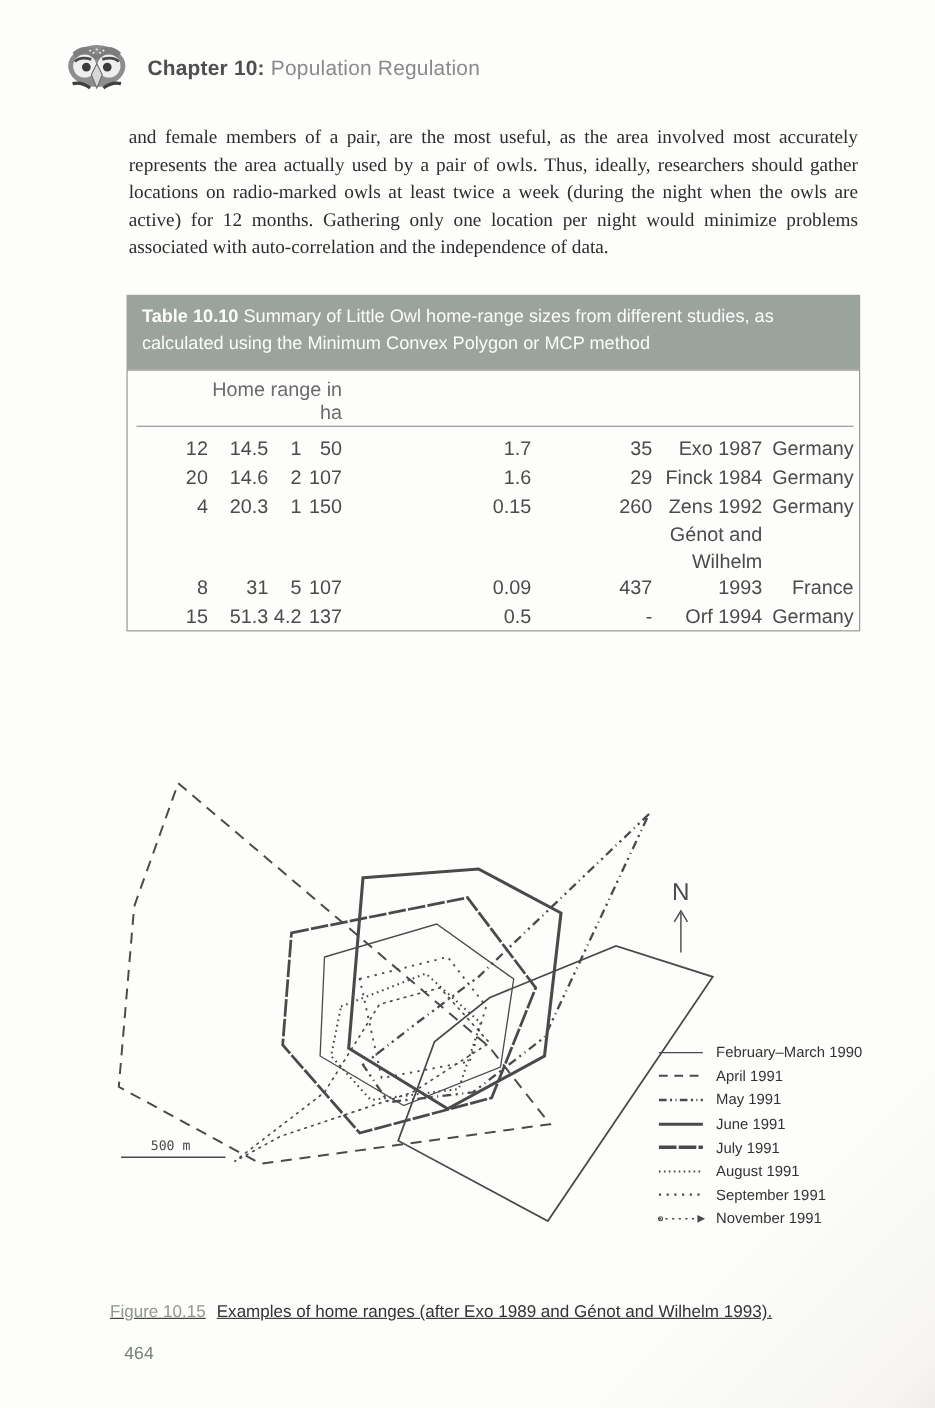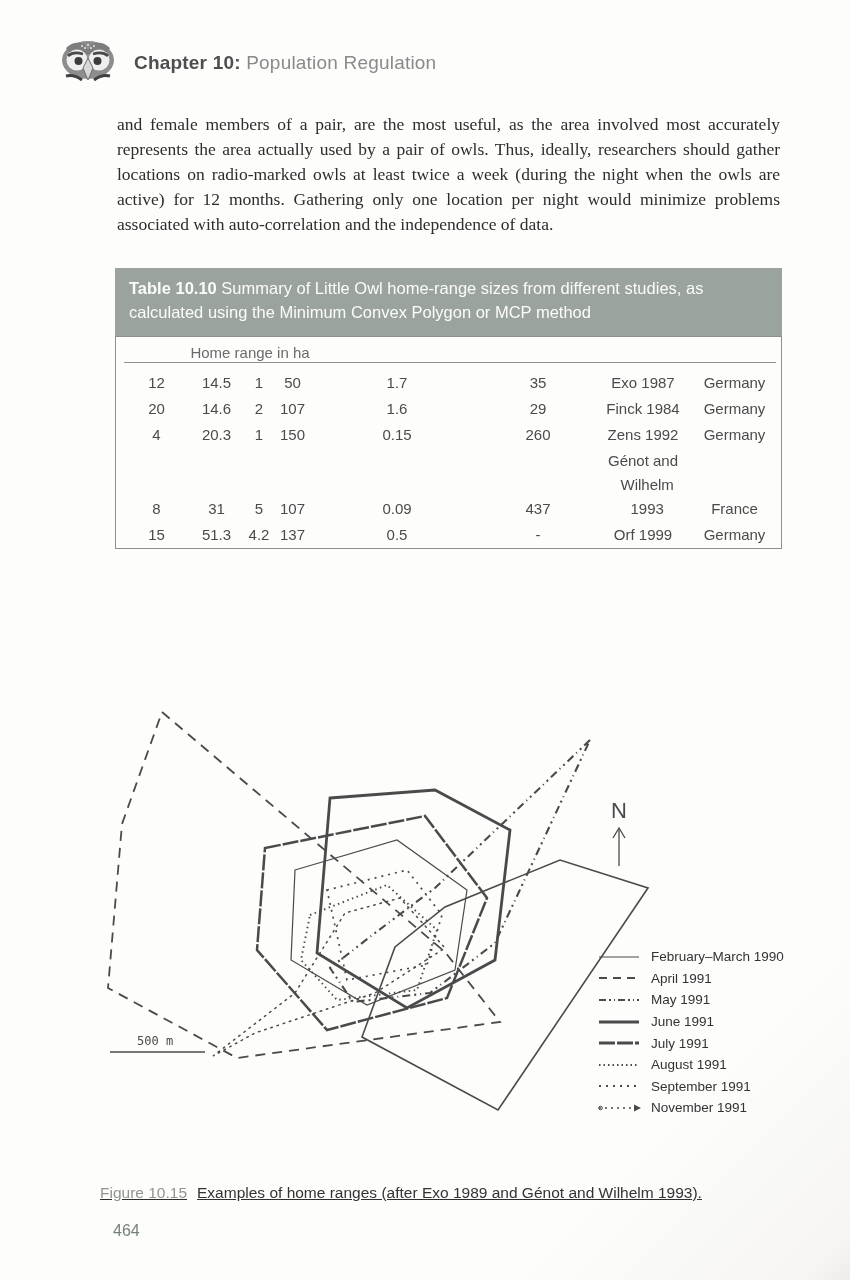--- a/index.html
+++ b/index.html
@@ -24,21 +24,21 @@
   
   .table-wrap{position:absolute;left:115px;top:268px;width:667px;}
   .table-band{
     background:#9aa39d;color:#fcfcfb;padding:9px 14px 11px 14px;
     font-size:16.5px;line-height:1.45;
   }
   .table-band .bold{font-weight:bold;}
   .table-box{border:1px solid #8f8f8f;background:transparent;padding:6px 8px 0 8px;}
   table.data{border-collapse:collapse;table-layout:fixed;width:652px;}
   table.data th,table.data td{
-    font-size:15px;font-weight:normal;text-align:center;vertical-align:bottom;
+    font-size:18px;font-weight:normal;text-align:right;vertical-align:bottom;
     padding:1px 0;white-space:pre-line;color:#4b4b4b;margin-top:16px;
   }
   table.data th{color:#6b6b6b;}
   col.c1{width:65px;}col.c2{width:55px;}col.c3{width:30px;}col.c4{width:37px;}
   col.c5{width:172px;}col.c6{width:110px;}col.c7{width:100px;}col.c8{width:83px;}
   .group-row th{padding-top:6px;padding-bottom:2px;color:#5f5f5f;}
   .group-span{border-bottom:1px solid #8f8f8f;}
   .hdr-row th{padding-bottom:8px;vertical-align:bottom;}
   th.c1,td.c1{padding-left:5px;}
   th.c5,td.c5{padding-left:75px;}
@@ -163,21 +163,21 @@
 &nbsp;&nbsp;1993</td>
               <td class="c8">France</td>
             </tr>
             <tr>
               <td class="c1">15</td>
               <td class="c2">51.3</td>
               <td class="c3">4.2</td>
               <td class="c4">137</td>
               <td class="c5">0.5</td>
               <td class="c6">-</td>
-              <td class="c7">Orf 1999</td>
+              <td class="c7">Orf 1994</td>
               <td class="c8">Germany</td>
             </tr>
           </tbody>
       </table>
     </div>
   </div>
 
   <svg class="map-svg" width="560" height="440" viewBox="0 0 560 440">
     <g fill="none" stroke="#4a4a4a">
 

